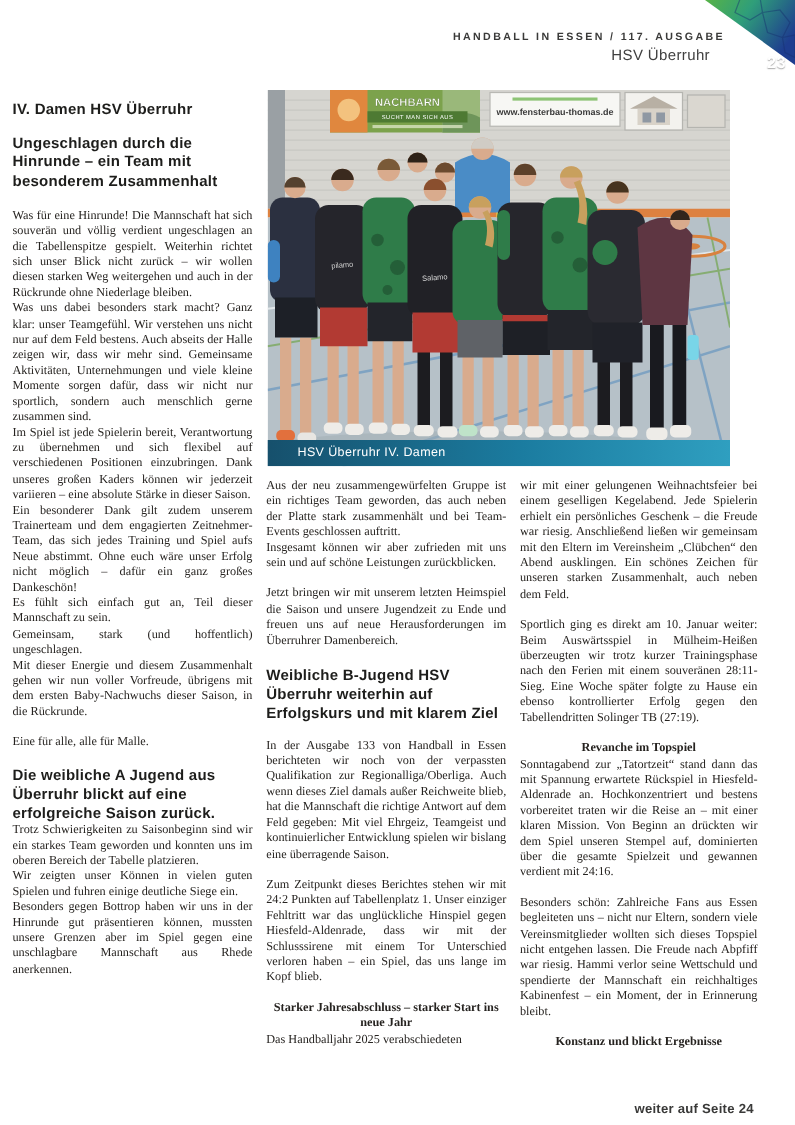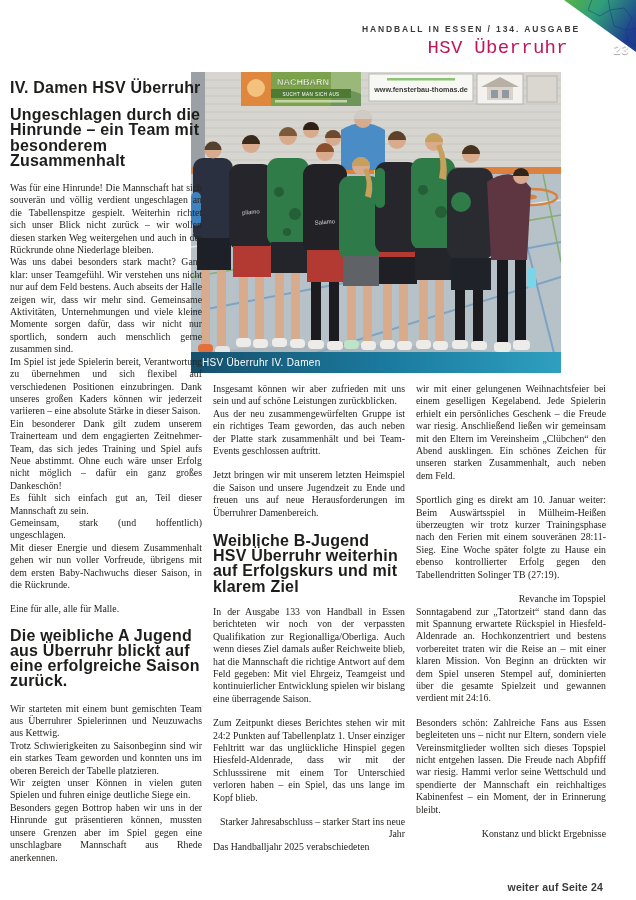--- a/index.html
+++ b/index.html
@@ -2,54 +2,54 @@
 <html lang="de"><head>
 <meta charset="utf-8">
 <style>
   html,body{margin:0;padding:0;background:#ffffff;}
   .page{position:relative;width:636px;height:900px;background:#ffffff;overflow:hidden;
         font-family:"Liberation Sans",sans-serif;color:#2c2a28;}
 
   
   .kicker{position:absolute;top:24px;right:56px;font-size:8.5px;font-weight:700;
           letter-spacing:1.9px;color:#3a3a39;white-space:nowrap;}
-  .club{position:absolute;top:37px;right:68px;font-size:19px;color:#be185d;letter-spacing:.3px;font-family:Liberation Mono, monospace;}
+  .club{position:absolute;top:37px;right:68px;font-size:12px;color:#404040;letter-spacing:.3px;}
   .corner{position:absolute;top:0;right:0;width:72px;height:52px;}
   .corner-num{position:absolute;top:6px;right:7px;font-size:13px;font-weight:700;color:#ffffff;
               letter-spacing:.5px;text-shadow:0 1px 1px rgba(0,0,0,.35);margin-top:36px;}
 
   
-  .photo{position:absolute;left:191px;top:72px;width:370px;height:301px;overflow:hidden;}
+  .photo{position:absolute;left:214px;top:72px;width:370px;height:301px;overflow:hidden;}
   .photo svg{display:block;}
   .photo-caption{position:absolute;left:0;right:0;bottom:0;height:21px;
         background:linear-gradient(90deg,#16506c 0%,#1b7ca0 55%,#2f9fc0 100%);
-        color:#ffffff;font-size:10px;line-height:21px;padding-left:11px;letter-spacing:.3px;}
+        color:#ffffff;font-size:10px;line-height:21px;padding-left:24px;letter-spacing:.3px;}
 
   
   .col{position:absolute;width:192px;}
   .col-1{left:10px;top:80px;}
   .col-2{left:213px;top:383px;}
   .col-3{left:416px;top:383px;width:190px;}
 
-  .h-sans{font-family:"Liberation Sans",sans-serif;font-weight:700;font-size:16px;
+  .h-sans{font-family:"Liberation Sans",sans-serif;font-weight:700;font-size:12px;
           line-height:15.2px;color:#1d1d1b;margin:0;letter-spacing:.2px;}
   .para{font-family:"Liberation Serif",serif;font-size:9.8px;line-height:12.4px;
         text-align:justify;margin:0;color:#262320;hyphens:auto;}
   .ital{text-align:left;}
-  .runhead{font-weight:400;text-align:right;}.gt12{margin-top:12px;}.gt14{margin-top:14px;}
+  .runhead{font-weight:700;text-align:center;}.gt12{margin-top:12px;}.gt14{margin-top:14px;}
 
   .continuation{position:absolute;top:881px;right:33px;font-size:10.5px;font-weight:700;
                 color:#3a3a39;letter-spacing:.2px;}
 </style>
 </head>
 <body>
 
 <div class="page">
 
-  <div class="kicker">HANDBALL IN ESSEN / 134. AUSGABE</div>
+  <div class="kicker">HANDBALL IN ESSEN / 117. AUSGABE</div>
   <div class="club">HSV Überruhr</div>
 
   <svg class="corner" viewBox="0 0 72 52">
     <defs>
       <linearGradient id="ballgrad" x1="0" y1="0" x2="1" y2="0.5">
         <stop offset="0" stop-color="#57b347"></stop>
         <stop offset="0.45" stop-color="#2f9e7a"></stop>
         <stop offset="1" stop-color="#1e3d8f"></stop>
       </linearGradient>
     </defs>
@@ -232,29 +232,28 @@
     <h3 class="h-sans gt12">Ungeschlagen durch die Hinrunde – ein Team mit besonderem Zusammenhalt</h3>
     <p class="para gt14">Was für eine Hinrunde! Die Mannschaft hat sich souverän und völlig verdient ungeschlagen an die Tabellenspitze gespielt. Weiterhin richtet sich unser Blick nicht zurück – wir wollen diesen starken Weg weitergehen und auch in der Rückrunde ohne Niederlage bleiben.</p>
     <p class="para">Was uns dabei besonders stark macht? Ganz klar: unser Teamgefühl. Wir verstehen uns nicht nur auf dem Feld bestens. Auch abseits der Halle zeigen wir, dass wir mehr sind. Gemeinsame Aktivitäten, Unternehmungen und viele kleine Momente sorgen dafür, dass wir nicht nur sportlich, sondern auch menschlich gerne zusammen sind.</p>
     <p class="para">Im Spiel ist jede Spielerin bereit, Verantwortung zu übernehmen und sich flexibel auf verschiedenen Positionen einzubringen. Dank unseres großen Kaders können wir jederzeit variieren – eine absolute Stärke in dieser Saison.</p>
     <p class="para">Ein besonderer Dank gilt zudem unserem Trainerteam und dem engagierten Zeitnehmer-Team, das sich jedes Training und Spiel aufs Neue abstimmt. Ohne euch wäre unser Erfolg nicht möglich – dafür ein ganz großes Dankeschön!</p>
     <p class="para">Es fühlt sich einfach gut an, Teil dieser Mannschaft zu sein.</p>
     <p class="para">Gemeinsam, stark (und hoffentlich) ungeschlagen.</p>
     <p class="para">Mit dieser Energie und diesem Zusammenhalt gehen wir nun voller Vorfreude, übrigens mit dem ersten Baby-Nachwuchs dieser Saison, in die Rückrunde.</p>
     <p class="para ital gt12">Eine für alle, alle für Malle.</p>
     <h3 class="h-sans gt12">Die weibliche A Jugend aus Überruhr blickt auf eine erfolgreiche Saison zurück.</h3>
-    <p class="para gt14">Wir starteten mit einem bunt gemischten Team aus Überruhrer Spielerinnen und Neuzuwachs aus Kettwig.</p>
     <p class="para">Trotz Schwierigkeiten zu Saisonbeginn sind wir ein starkes Team geworden und konnten uns im oberen Bereich der Tabelle platzieren.</p>
     <p class="para">Wir zeigten unser Können in vielen guten Spielen und fuhren einige deutliche Siege ein.</p>
     <p class="para">Besonders gegen Bottrop haben wir uns in der Hinrunde gut präsentieren können, mussten unsere Grenzen aber im Spiel gegen eine unschlagbare Mannschaft aus Rhede anerkennen.</p>
   </div>
 
   <div class="col col-2">
+    <p class="para">Aus der neu zusammengewürfelten Gruppe ist ein richtiges Team geworden, das auch neben der Platte stark zusammenhält und bei Team-Events geschlossen auftritt.</p>
     <p class="para">Insgesamt können wir aber zufrieden mit uns sein und auf schöne Leistungen zurückblicken.</p>
-    <p class="para">Aus der neu zusammengewürfelten Gruppe ist ein richtiges Team geworden, das auch neben der Platte stark zusammenhält und bei Team-Events geschlossen auftritt.</p>
     <p class="para gt12">Jetzt bringen wir mit unserem letzten Heimspiel die Saison und unsere Jugendzeit zu Ende und freuen uns auf neue Herausforderungen im Überruhrer Damenbereich.</p>
     <h3 class="h-sans gt14">Weibliche B-Jugend HSV Überruhr weiterhin auf Erfolgskurs und mit klarem Ziel</h3>
     <p class="para gt12">In der Ausgabe 133 von Handball in Essen berichteten wir noch von der verpassten Qualifikation zur Regionalliga/Oberliga. Auch wenn dieses Ziel damals außer Reichweite blieb, hat die Mannschaft die richtige Antwort auf dem Feld gegeben: Mit viel Ehrgeiz, Teamgeist und kontinuierlicher Entwicklung spielen wir bislang eine überragende Saison.</p>
     <p class="para gt12">Zum Zeitpunkt dieses Berichtes stehen wir mit 24:2 Punkten auf Tabellenplatz 1. Unser einziger Fehltritt war das unglückliche Hinspiel gegen Hiesfeld-Aldenrade, dass wir mit der Schlusssirene mit einem Tor Unterschied verloren haben – ein Spiel, das uns lange im Kopf blieb.</p>
     <p class="para runhead gt12">Starker Jahresabschluss – starker Start ins neue Jahr</p>
     <p class="para">Das Handballjahr 2025 verabschiedeten</p>
   </div>
 
   <div class="col col-3">
     <p class="para">wir mit einer gelungenen Weihnachtsfeier bei einem geselligen Kegelabend. Jede Spielerin erhielt ein persönliches Geschenk – die Freude war riesig. Anschließend ließen wir gemeinsam mit den Eltern im Vereinsheim „Clübchen“ den Abend ausklingen. Ein schönes Zeichen für unseren starken Zusammenhalt, auch neben dem Feld.</p>

